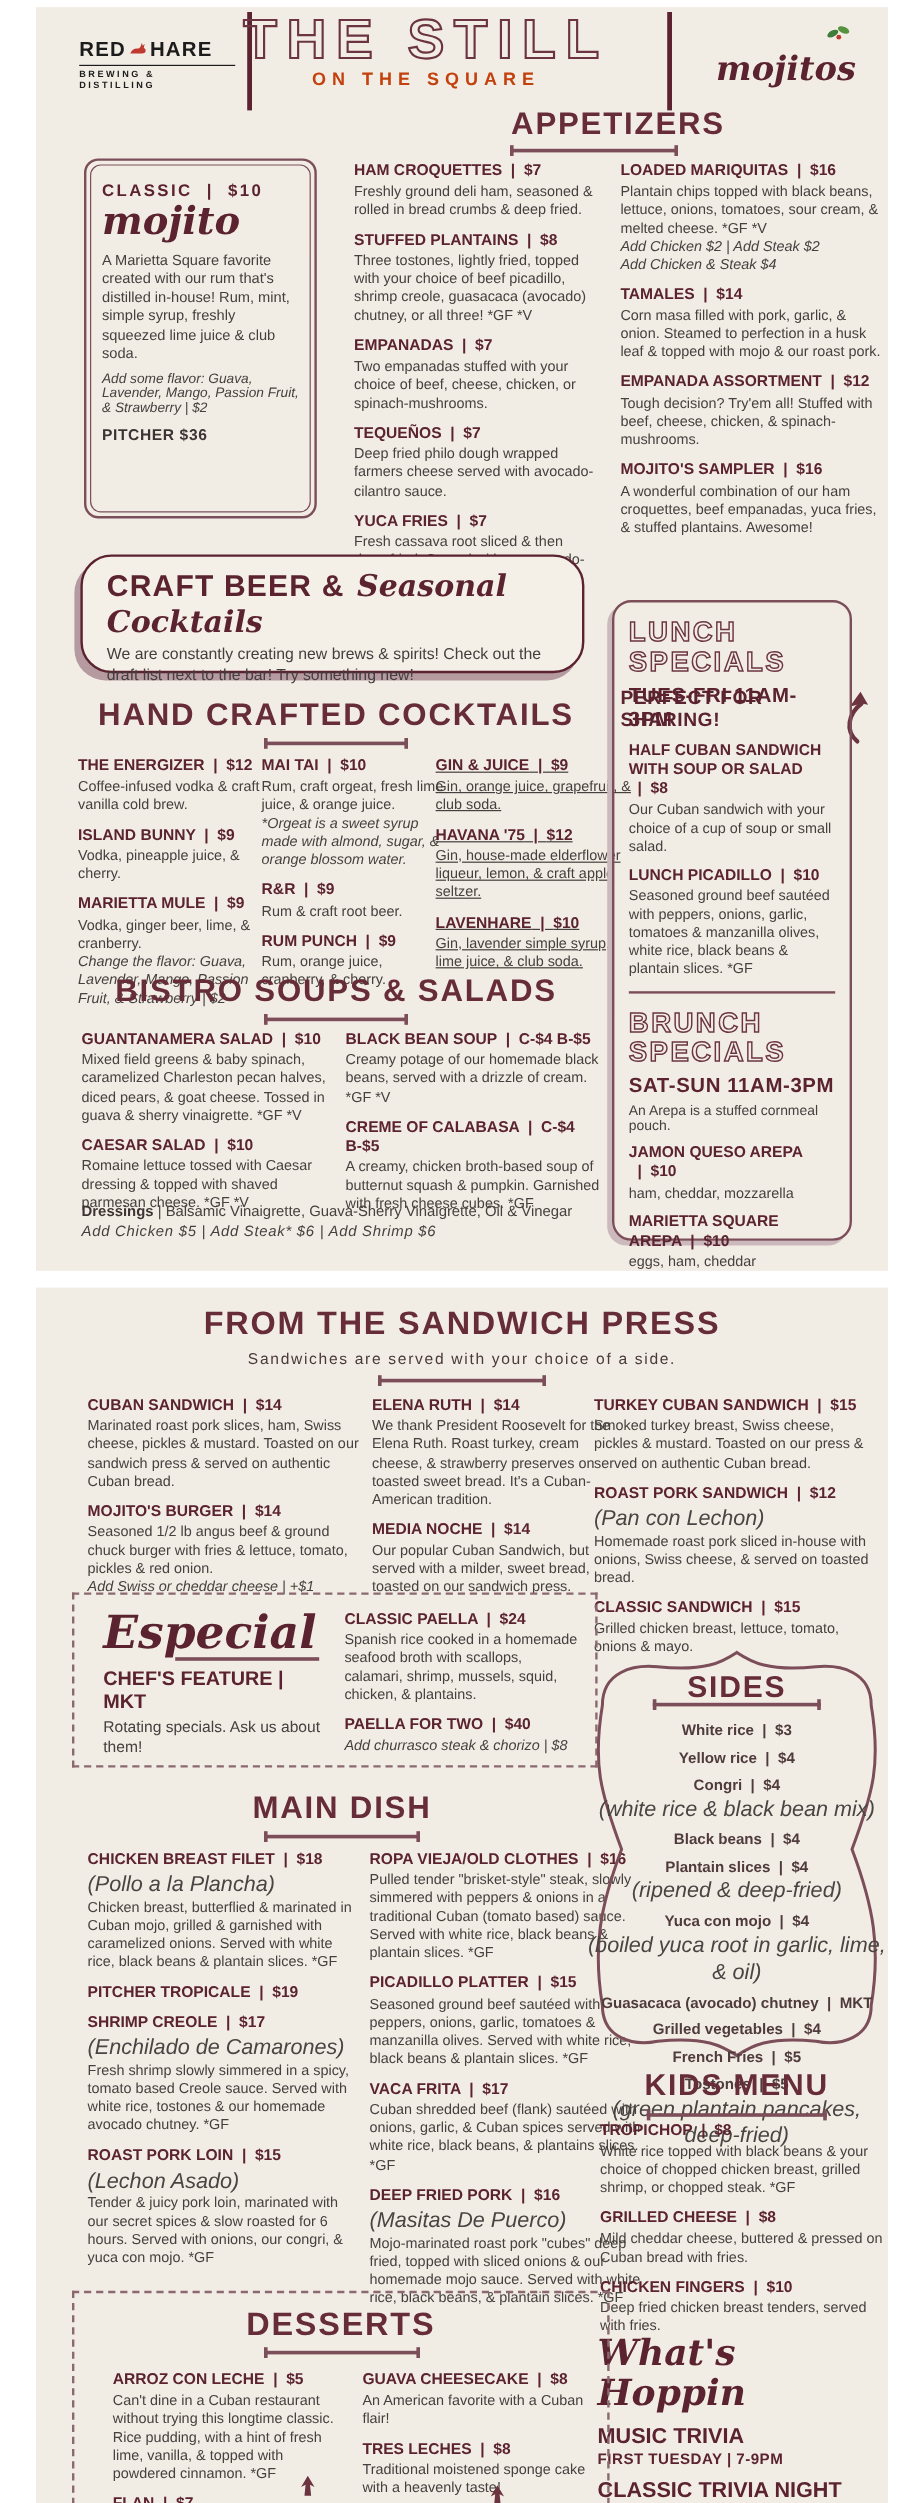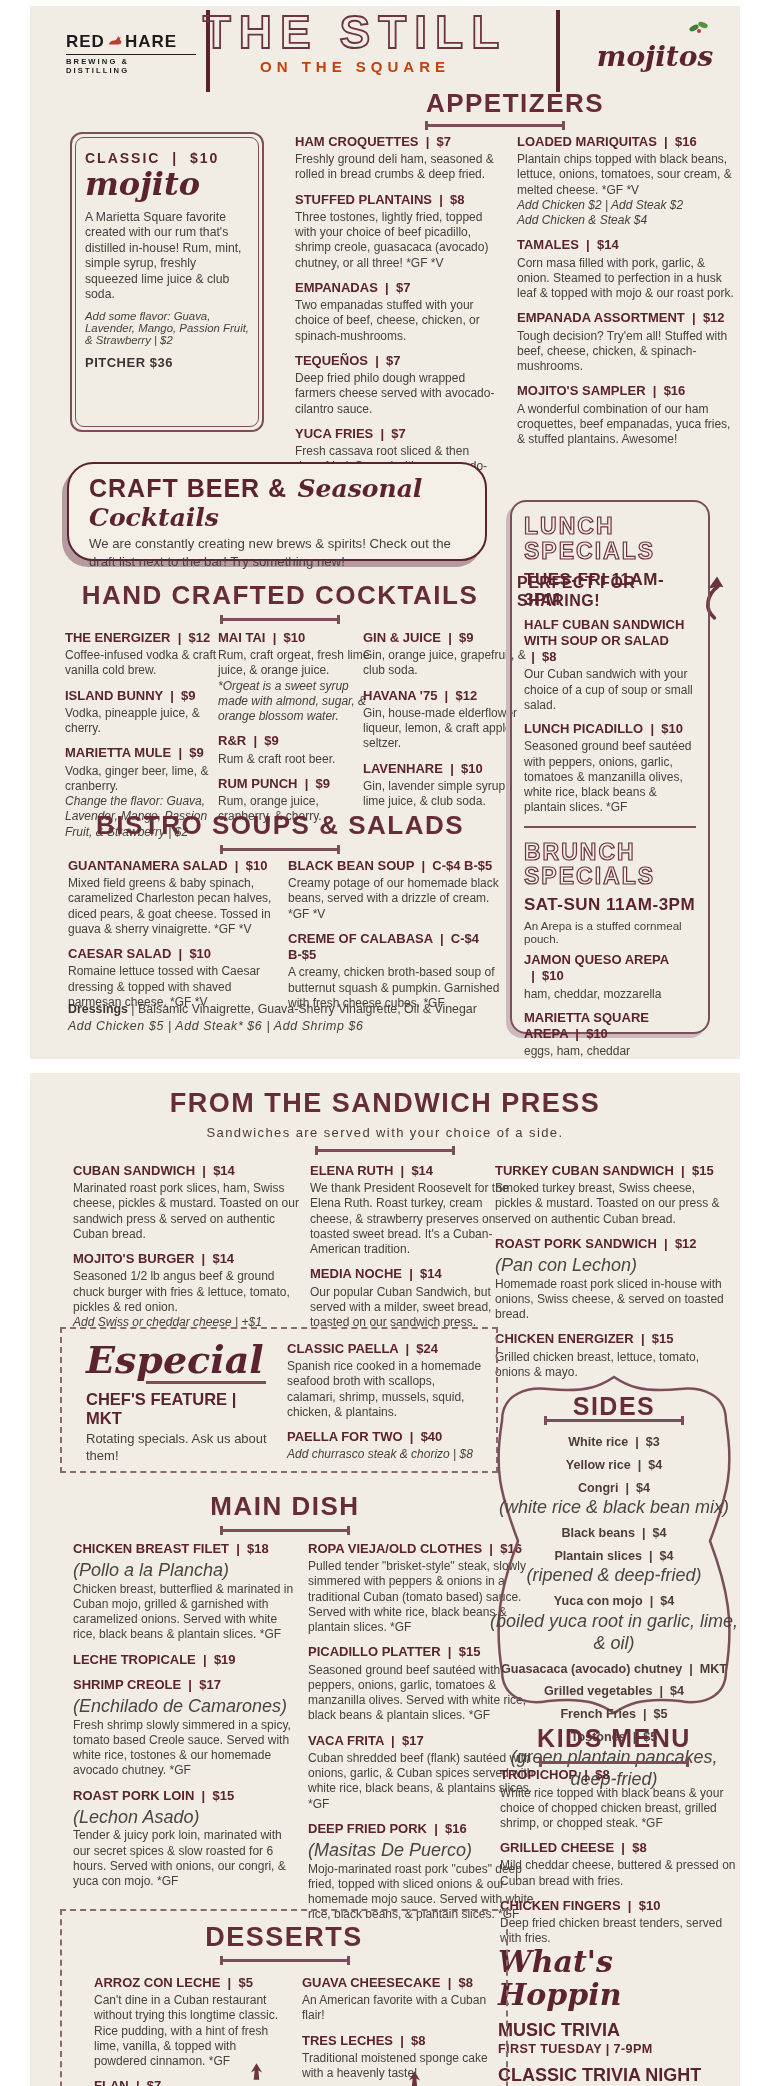--- a/index.html
+++ b/index.html
@@ -52,21 +52,21 @@
   .share{display:flex;gap:10px;align-items:flex-start;margin-top:4px;}
   .share-txt{font-size:16px;font-weight:800;color:#5b2330;line-height:1.15;letter-spacing:.5px;}
   #craft-box{left:37px;top:456px;width:420px;height:99px;border:2.5px solid #5b2330;border-radius:26px;
              background:#f4efe7;box-shadow:-5px 6px 0 #b59aa0;padding:10px 20px;box-sizing:border-box;}
   .craft-title .craft-bold{font-weight:800;color:#5b2330;font-size:25px;letter-spacing:1px;}
   .craft-title .script{font-size:25px;margin-left:6px;}
   .craft-desc{font-size:13.2px;line-height:1.35;margin-top:3px;color:#443e3d;}
   #ct-heading{left:20px;top:576px;width:460px;}
   #ct-col1{left:35px;top:624px;width:154px;}
   #ct-col2{left:188px;top:624px;width:152px;}
-  #ct-col3{left:333px;top:624px;width:170px;}
+  #ct-col3{left:333px;top:624px;width:170px;text-decoration:underline;}
   #ct-col1 .mi-d,#ct-col2 .mi-d,#ct-col3 .mi-d{font-size:12px;}
   #bistro-heading{left:20px;top:806px;width:460px;}
   #soup-col1{left:38px;top:852px;width:216px;}
   #soup-col2{left:258px;top:852px;width:222px;}
   #dressings{left:38px;top:996px;width:460px;font-size:12.4px;}
   #dressings .lbl{font-weight:700;color:#3c3434;}
   #dressings .add{font-style:italic;letter-spacing:.6px;margin-top:3px;}
   #specials-box{left:480px;top:494px;width:200px;height:534px;border:2px solid #7b4e59;border-radius:16px;
                 box-shadow:-4px 4px 0 #ccb9bd;box-sizing:border-box;padding:12px 12px;}
   .spec-h{font-size:23px;line-height:1.08;letter-spacing:2px;}
@@ -439,21 +439,21 @@
       </div>
 
       <div class="mi">
         <div class="mi-h"><span class="n">ROAST PORK SANDWICH</span><span class="p">$12</span></div>
         <div class="mi-sub">(Pan con Lechon)</div>
         <div class="mi-d">Homemade roast pork sliced in-house with onions, Swiss cheese, &amp; served on toasted bread.</div>
 
       </div>
 
       <div class="mi">
-        <div class="mi-h"><span class="n">CHICKEN ENERGIZER</span><span class="p">$15</span></div>
+        <div class="mi-h"><span class="n">CLASSIC SANDWICH</span><span class="p">$15</span></div>
 
         <div class="mi-d">Grilled chicken breast, lettuce, tomato, onions &amp; mayo.</div>
 
       </div>
     </div>
 
   <div class="abs" id="especial-box">
     <div class="esp-left">
       <div class="script esp-script">Especial</div>
       <div class="esp-bar"></div>
@@ -485,21 +485,21 @@
 
   <div class="abs" id="md-col1">
 
       <div class="mi">
         <div class="mi-h"><span class="n">CHICKEN BREAST FILET</span><span class="p">$18</span></div>
         <div class="mi-sub">(Pollo a la Plancha)</div>
         <div class="mi-d">Chicken breast, butterflied &amp; marinated in Cuban mojo, grilled &amp; garnished with caramelized onions. Served with white rice, black beans &amp; plantain slices. *GF</div>
       </div>
 
       <div class="mi">
-        <div class="mi-h"><span class="n">LECHE TROPICALE</span><span class="p">$19</span></div>
+        <div class="mi-h"><span class="n">PITCHER TROPICALE</span><span class="p">$19</span></div>
 
       </div>
 
       <div class="mi">
         <div class="mi-h"><span class="n">SHRIMP CREOLE</span><span class="p">$17</span></div>
         <div class="mi-sub">(Enchilado de Camarones)</div>
         <div class="mi-d">Fresh shrimp slowly simmered in a spicy, tomato based Creole sauce. Served with white rice, tostones &amp; our homemade avocado chutney. *GF</div>
       </div>
 
       <div class="mi">

